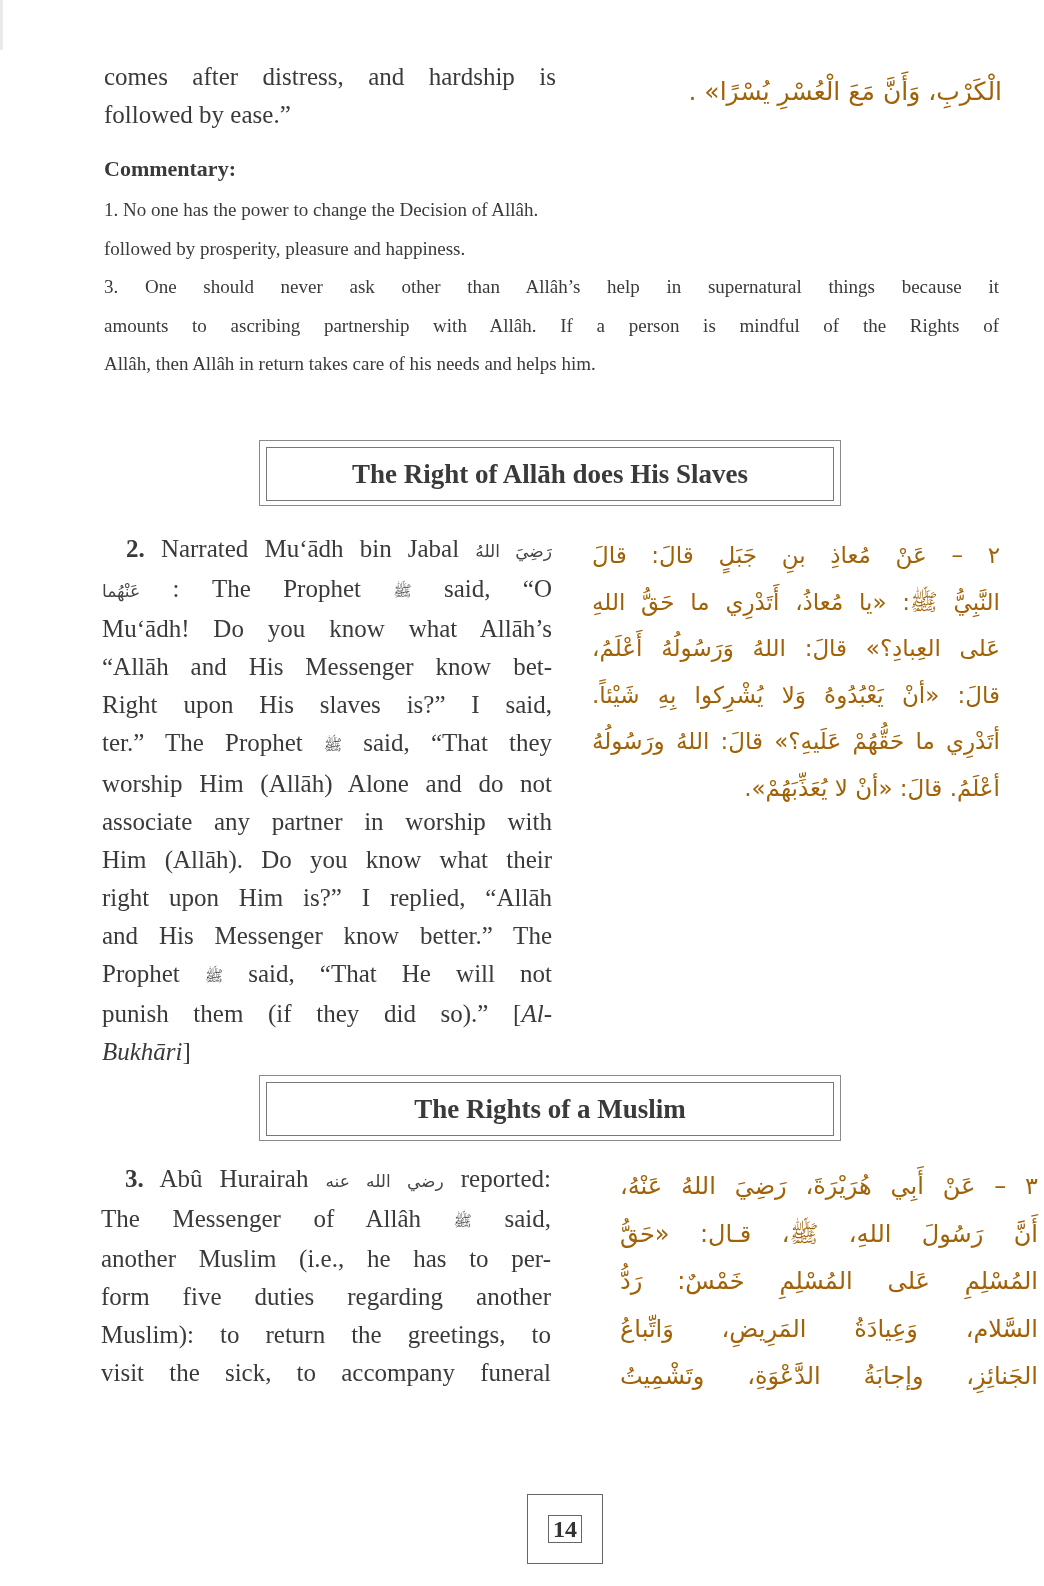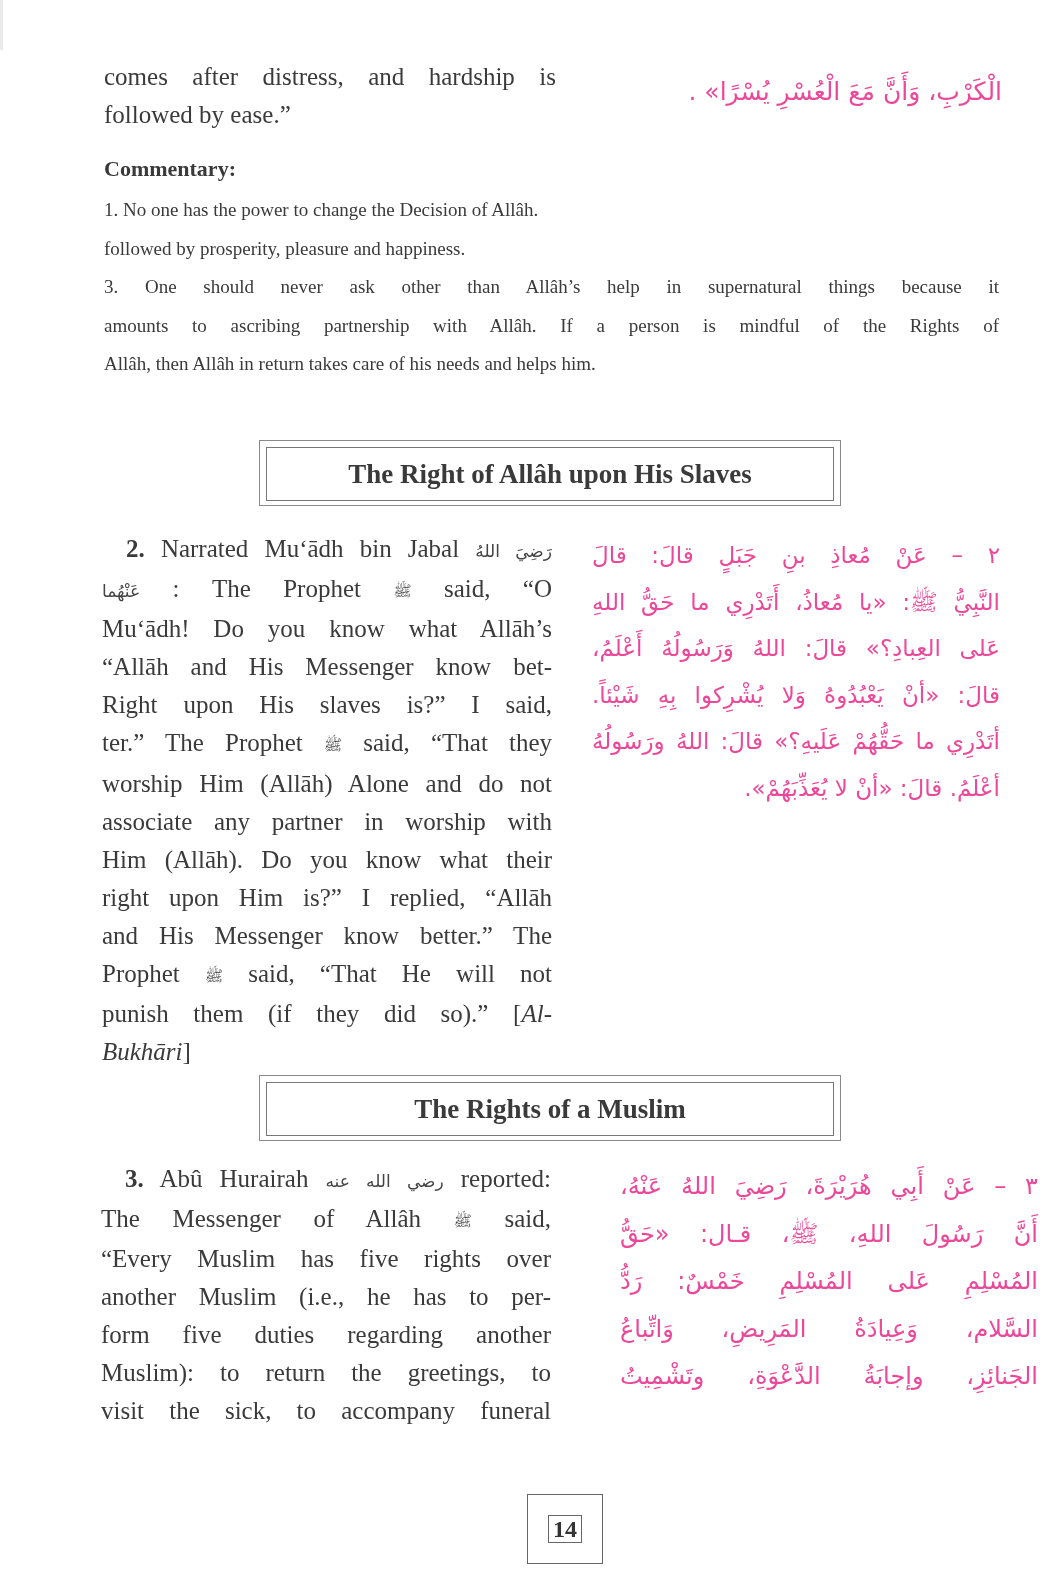--- a/index.html
+++ b/index.html
@@ -3,21 +3,21 @@
 <meta charset="utf-8">
 <style>
   html, body { margin: 0; padding: 0; background: #ffffff; }
   body {
     width: 1044px; height: 1586px; position: relative; overflow: hidden;
     font-family: "Liberation Serif", "DejaVu Serif", serif; color: #3a3a3a;
   }
   .abs { position: absolute; }
   .en { font-size: 25px; line-height: 38px; text-align: justify; }
   .en-small { font-size: 19px; line-height: 38.5px; }
-  .ar { direction: rtl; font-family: "DejaVu Sans", sans-serif; color: #ec4899; text-align: justify; }
+  .ar { direction: rtl; font-family: "DejaVu Sans", sans-serif; color: #a16207; text-align: justify; }
   .bold { font-weight: bold; }
   .heading-box {
     position: absolute; border: 1px solid #8a8a8a; padding: 6px;
   }
   .heading-inner {
     border: 1.5px solid #777; text-align: center; font-weight: bold;
     font-size: 27px; color: #3a3a3a;
     display: flex; align-items: center; justify-content: center;
   }
   .left-gutter {
@@ -51,21 +51,21 @@
 <div class="abs" style="left:104px; top:156px; font-size:22px; font-weight:bold; color:#3a3a3a;">Commentary:</div>
 <div class="abs en-small" style="left:104px; top:191px; width:895px;">
   <span class="last-line">1. No one has the power to change the Decision of Allâh.</span>
   <span class="last-line">followed by prosperity, pleasure and happiness.</span>
   <span class="justify-line">3. One should never ask other than Allâh’s help in supernatural things because it</span>
   <span class="justify-line">amounts to ascribing partnership with Allâh. If a person is mindful of the Rights of</span>
   <span class="last-line">Allâh, then Allâh in return takes care of his needs and helps him.</span>
 </div>
 
 <div class="heading-box" style="left:259px; top:440px; width:568px; height:52px;">
-  <div class="heading-inner" style="height:100%;">The Right of Allâh upon His Slaves</div>
+  <div class="heading-inner" style="height:100%;">The Right of Allāh does His Slaves</div>
 </div>
 
 <div class="abs en" style="left:102px; top:530px; width:450px;">
   <span class="justify-line" style="padding-left:24px;">
     <span class="bold">2.</span>
     <span>Narrated Mu‘ādh bin Jabal</span>
     <span class="honor">رَضِيَ اللهُ</span>
   </span>
   <span class="justify-line">
     <span class="honor">عَنْهُما</span>
@@ -117,21 +117,20 @@
     <span class="bold">3.</span>
     <span>Abû Hurairah</span>
     <span class="honor">رضي الله عنه</span>
     <span>reported:</span>
   </span>
   <span class="justify-line">
     <span>The Messenger of Allâh</span>
     <span class="pbuh">ﷺ</span>
     <span>said,</span>
   </span>
-  <span class="justify-line">“Every Muslim has five rights over</span>
   <span class="justify-line">another Muslim (i.e., he has to per-</span>
   <span class="justify-line">form five duties regarding another</span>
   <span class="justify-line">Muslim): to return the greetings, to</span>
   <span class="justify-line">visit the sick, to accompany funeral</span>
 </div>
 
 <div class="abs ar" style="left:612px; top:1163px; width:418px; font-size:24px; line-height:47.5px;margin-left:8px;">
   <div class="justify-line" style="direction:rtl;">٣ – عَنْ أَبِي هُرَيْرَةَ، رَضِيَ اللهُ عَنْهُ،</div>
   <div class="justify-line" style="direction:rtl;">أَنَّ رَسُولَ اللهِ، ﷺ، قـال: «حَقُّ</div>
   <div class="justify-line" style="direction:rtl;">المُسْلِمِ عَلى المُسْلِمِ خَمْسٌ: رَدُّ</div>

